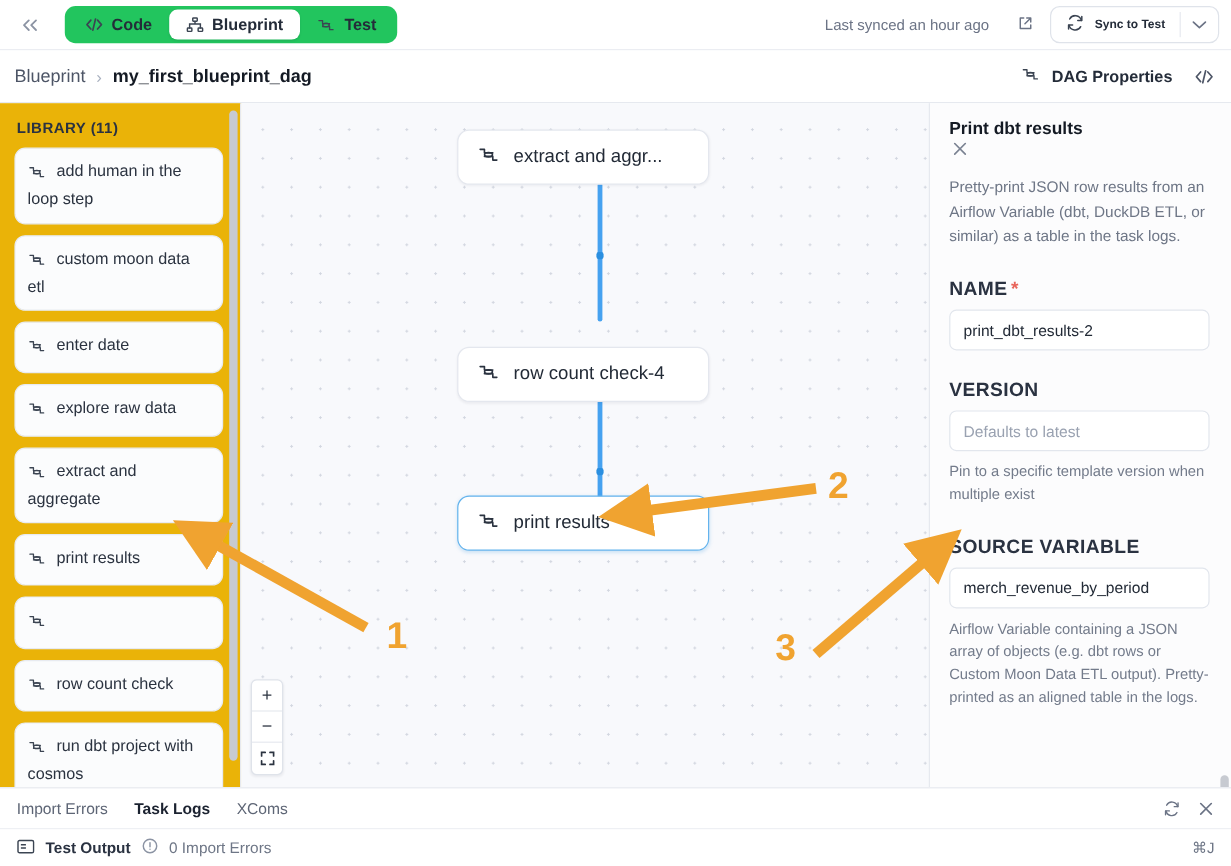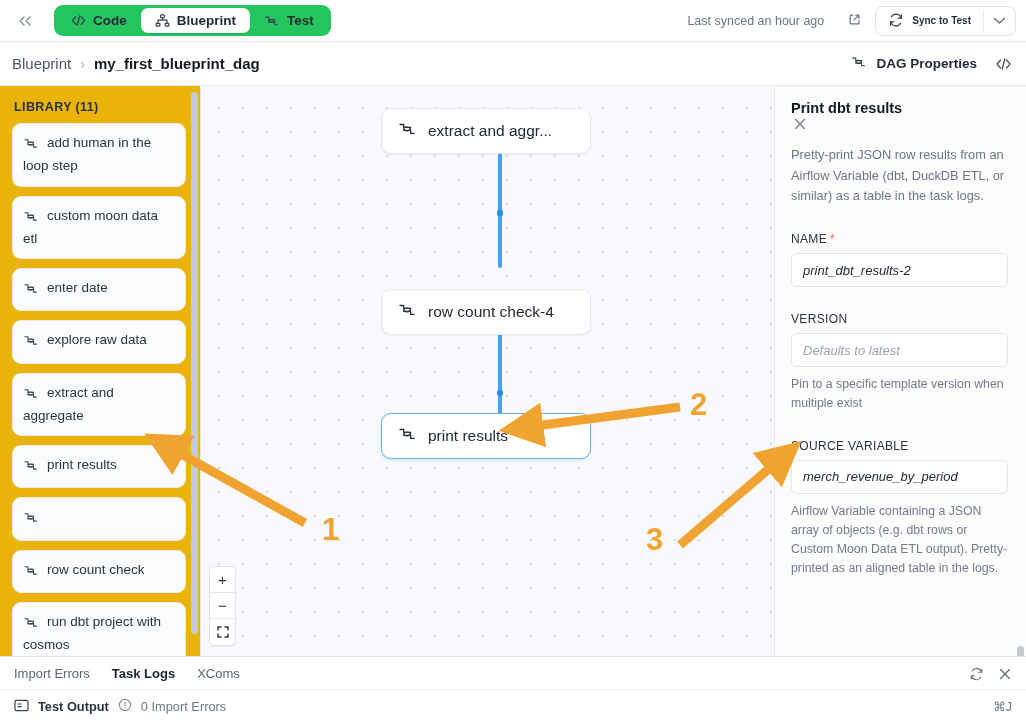--- a/index.html
+++ b/index.html
@@ -137,28 +137,28 @@
   
   .props {
     width:251px; flex:0 0 251px; background:#fcfcfd;
     padding:14px 18px 0 16px; position:relative; overflow:hidden;
   }
   .props-head { display:flex; align-items:flex-start;flex-direction:column; }
   .props-title { font-size:14.5px; font-weight:bold; color:#141a24; flex:1; }
   .props-close { color:#7a8292; cursor:pointer; font-size:15px; line-height:1; padding:1px 2px; }
   .props-desc { font-size:12.8px; color:#6e7686; line-height:1.62; margin-top:11px; }
   .field-label {
-    font-size:12px; font-weight:normal; letter-spacing:.35px; color:#2a3241;
+    font-size:16px; font-weight:bold; letter-spacing:.35px; color:#2a3241;
     margin-top:25px; margin-bottom:7px;
   }
   .req { color:#e8645a; margin-left:3px; }
   .field-input {
     height:32px; border:1px solid #e2e6ed; border-radius:6px; background:#fff;
     display:flex; align-items:center; padding:16px 11px;
-    font-size:13px; color:#222a36; cursor:text;font-style:italic;
+    font-size:13px; color:#222a36; cursor:text;
   }
   .field-input.ph { color:#9aa2b1; }
   .field-help { font-size:12.3px; color:#737b8b; line-height:1.56; margin-top:8px; }
   .props-scrollbar {
     position:absolute; right:2px; top:560px; width:7px; height:86px;
     background:#c7cad1; border-radius:4px; cursor:pointer;
   }
 
   
   .dock { flex:0 0 66px; border-top:1px solid #e6e9ef; background:#fff; position:relative; }

